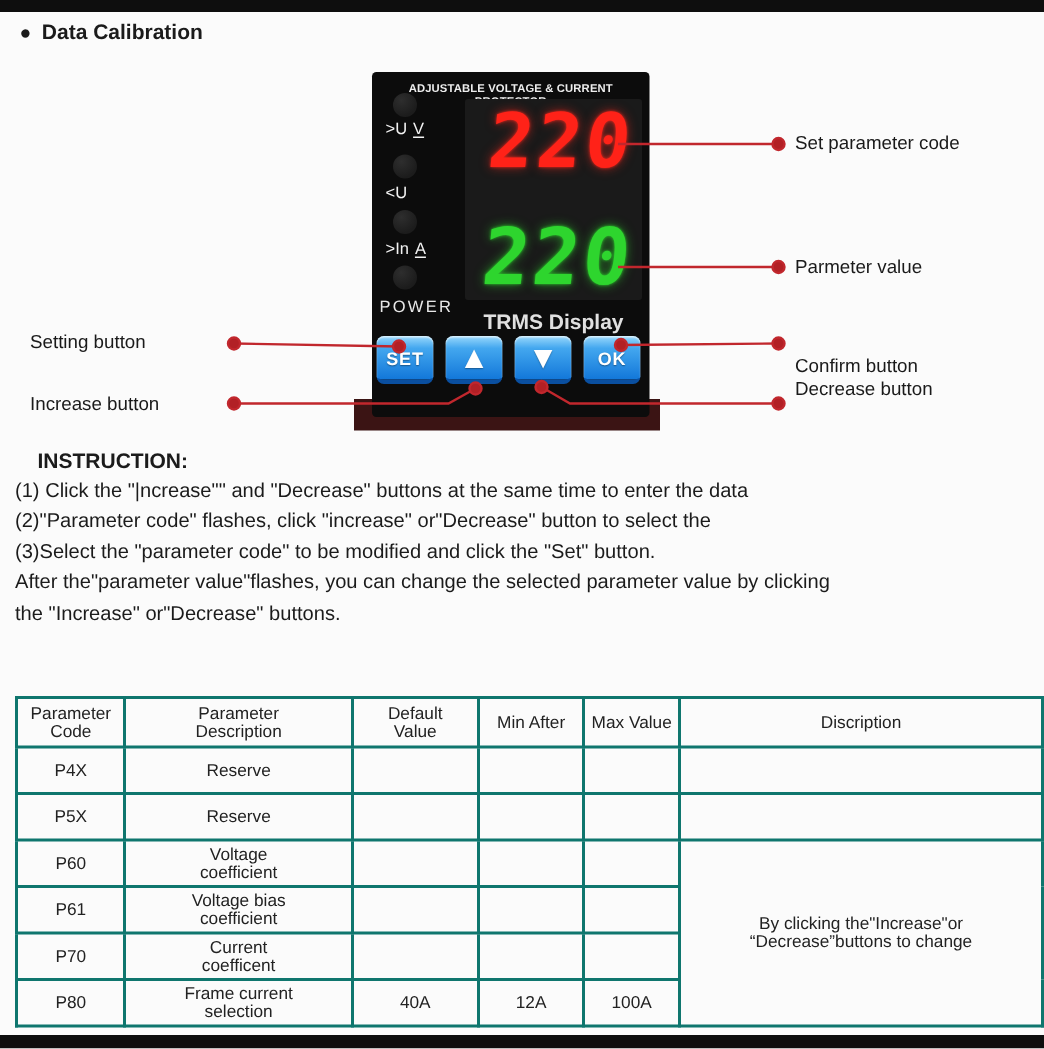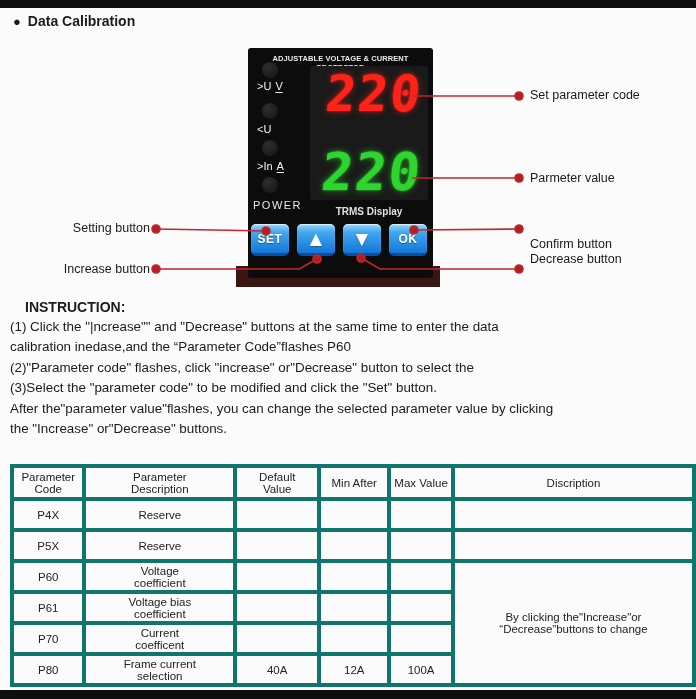--- a/index.html
+++ b/index.html
@@ -25,47 +25,47 @@
   .ind-label u { text-underline-offset:2px; margin-left:4px; }
   .ind1 { top:32px; } .ind2 { top:75px; } .ind3 { top:112px; }
   .power-label { position:absolute; left:5px; top:151px; color:#e8e8e8; font-size:11px; letter-spacing:1.5px; }
 
   .display { position:absolute; left:62px; top:18px; width:118px; height:134px; background:#1a1a1a; border-radius:2px; }
   .seg { position:absolute; right:6px; font-family:"DejaVu Sans Mono", monospace; font-weight:bold;
          transform:skewX(-6deg); letter-spacing:2px; line-height:1; }
   .seg-top { top:3px; font-size:50px; color:#ff2218; text-shadow:0 0 7px rgba(255,40,30,.6), 0 0 2px rgba(255,40,30,.9); }
   .seg-bottom { bottom:2px; font-size:52px; color:#2ed52e; text-shadow:0 0 7px rgba(46,220,46,.6), 0 0 2px rgba(46,220,46,.9); }
 
-  .trms-label { position:absolute; left:62px; top:158px; width:118px; text-align:center; color:#e0e0e0; font-size:10px; font-weight:bold; }
+  .trms-label { position:absolute; left:62px; top:158px; width:118px; text-align:center; color:#e0e0e0; font-size:14px; font-weight:bold; }
 
   .btn-row { position:absolute; left:3px; top:176px; display:flex; gap:8px; }
   .dev-btn { width:38px; height:32px; border-radius:5px; border:none; cursor:pointer;
              background:linear-gradient(180deg,#9ad9fc 0%, #43a7ef 28%, #1277d9 100%);
              border-bottom:3px solid #0a4fa0; box-shadow:inset 0 1px 1px rgba(255,255,255,.65);
              color:#fff; font-weight:bold; font-family:"Liberation Sans", sans-serif;
              display:flex; align-items:center; justify-content:center; }
   .dev-btn.txt { font-size:12px; letter-spacing:.5px; text-shadow:0 1px 1px rgba(0,0,0,.4); }
   .dev-btn.arrow { font-size:21px; line-height:1; text-shadow:0 1px 1px rgba(0,0,0,.35); }
 
   
   .anno-svg { position:absolute; left:0; top:0; width:696px; height:699px; pointer-events:none; z-index:5; }
   .anno-label { position:absolute; font-size:12.5px; color:#1a1a1a; white-space:nowrap; z-index:6; }
   .anno-right { left:530px; }
-  .anno-left  { left:20px; width:130px; text-align:right; }
+  .anno-left  { left:20px; width:130px; }
   .al-setparam { top:88px; } .al-paramval { top:171px; }
   .al-confirm { top:237px; } .al-decrease { top:252px; }
   .al-setting { top:221px; } .al-increase { top:262px; }
 
   
   .instr-heading { position:absolute; left:10px; top:299px; font-size:14px; font-weight:bold;padding-left:15px; }
   .instr-body { position:absolute; left:10px; top:317px; width:640px; font-size:13.4px; line-height:20.4px; }
 
   
   .param-table { position:absolute; left:10px; top:464px; border-collapse:collapse; table-layout:fixed; }
-  .param-table th, .param-table td { border:4px solid #0f766e; font-size:11.5px; font-weight:normal;
+  .param-table th, .param-table td { border:2px solid #0f766e; font-size:11.5px; font-weight:normal;
         text-align:center; vertical-align:middle; white-space:pre-line; padding:1px 2px; color:#222; }
   .param-table th { height:33px; }
   .param-table td { height:31px; }
   .c0{width:73px;} .c1{width:155px;} .c2{width:86px;} .c3{width:72px;} .c4{width:65px;} .c5{width:248px;}
 </style>
 </head>
 <body>
 
 <div class="page">
   <div class="topbar"></div>
@@ -130,21 +130,20 @@
   <div class="anno-label anno-right al-setparam">Set parameter code</div>
   <div class="anno-label anno-right al-paramval">Parmeter value</div>
   <div class="anno-label anno-right al-confirm">Confirm button</div>
   <div class="anno-label anno-right al-decrease">Decrease button</div>
   <div class="anno-label anno-left  al-setting">Setting button</div>
   <div class="anno-label anno-left  al-increase">Increase button</div>
 
   <div class="instr-heading">INSTRUCTION:</div>
   <div class="instr-body">
     <div>(1) Click the "|ncrease"" and "Decrease" buttons at the same time to enter the data</div>
-    <div>calibration inedase,and the “Parameter Code”flashes P60</div>
     <div>(2)"Parameter code" flashes, click "increase" or"Decrease" button to select the</div>
     <div>(3)Select the "parameter code" to be modified and click the "Set" button.</div>
     <div>After the"parameter value"flashes, you can change the selected parameter value by clicking</div>
     <div>the "Increase" or"Decrease" buttons.</div>
   </div>
 
   <table class="param-table">
     <thead>
       <tr>
         <th class="c0">Parameter

